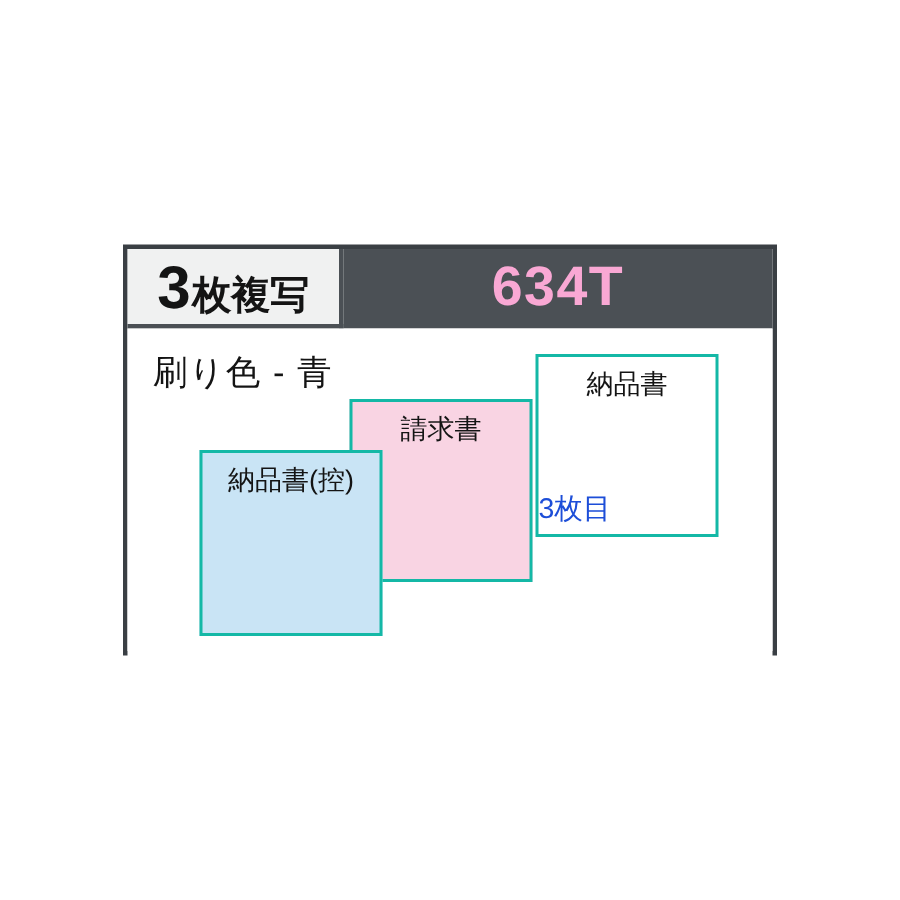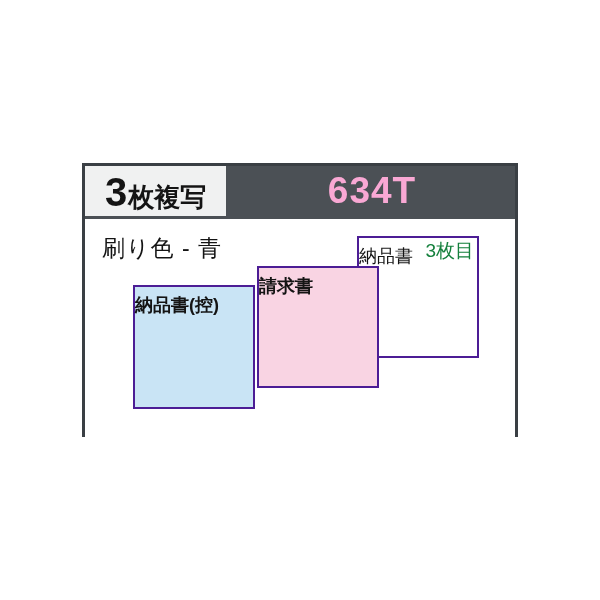--- a/index.html
+++ b/index.html
@@ -67,41 +67,41 @@
   .print-color {
     position: absolute;
     left: 17px; top: 14px;
     font-size: 23px;
     color: #141414;
     letter-spacing: 1px;
   }
   .sheet {
     position: absolute;
     width: 122px;
-    border: 2px solid #4c1d95;
+    border: 2px solid #14b8a6;
     display: flex;
-    flex-direction: row;
+    flex-direction: column;
     justify-content: space-between;
   }
   .sheet-title {
     text-align: center;
     font-size: 18px;
     color: #141414;
     padding-top: 6px;
     white-space: nowrap;
   }
   .sheet-number {
-    text-align: right;
+    text-align: left;
     font-size: 19px;
-    color: #15803d;
+    color: #1d4ed8;
     padding: 0 3px 4px 0;
     white-space: nowrap;
   }
-  .sheet-1 { left: 48px;  top: 66px; height: 124px; z-index: 3; font-weight: bold; }
-  .sheet-2 { left: 172px; top: 47px; height: 122px; z-index: 2; font-weight: bold; }
+  .sheet-1 { left: 48px;  top: 81px; height: 124px; z-index: 3; }
+  .sheet-2 { left: 148px; top: 47px; height: 122px; z-index: 2; }
   .sheet-3 { left: 272px; top: 17px; height: 122px; z-index: 1; }
 </style>
 </head>
 <body>
 
 <div class="figure">
 
   <div class="header" style="background-color: rgb(75, 80, 85);">
     <div class="badge" style="background-color: rgb(240, 241, 241);">
       <span class="badge-num">3</span>

